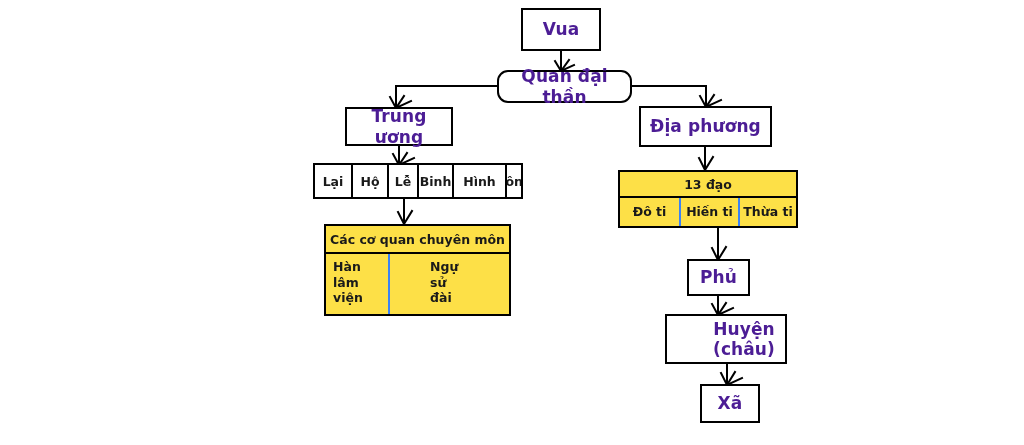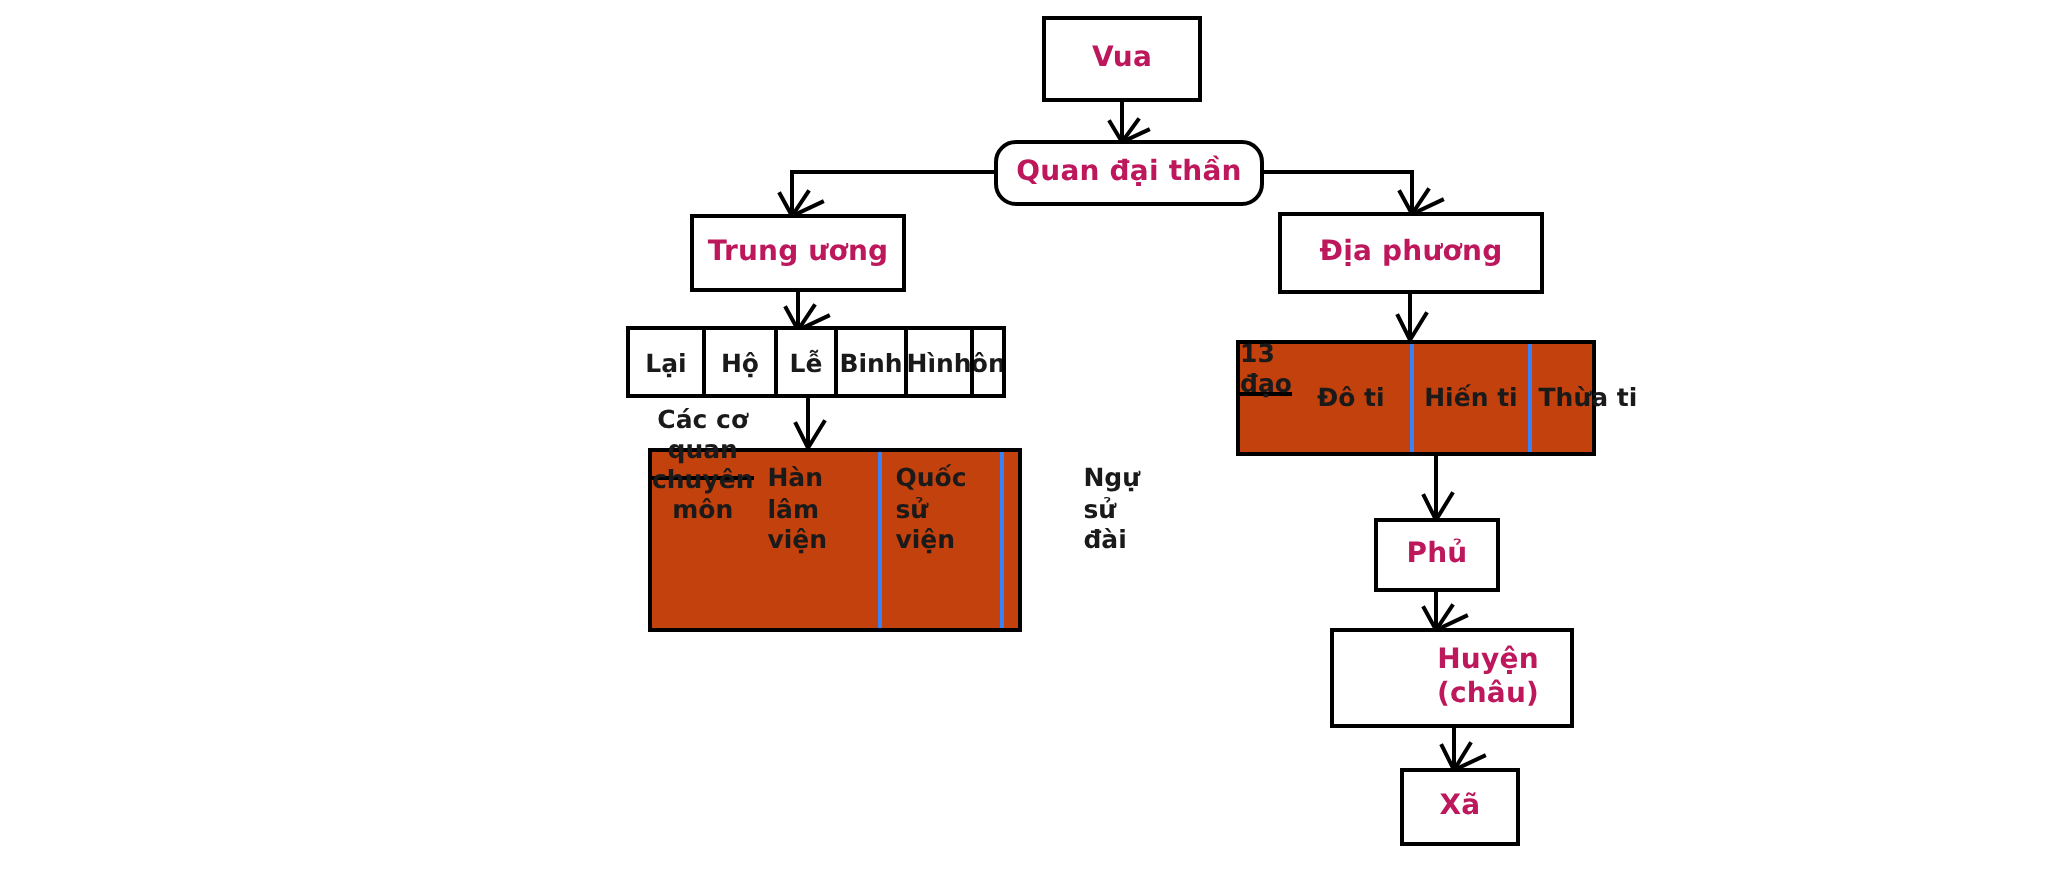--- a/index.html
+++ b/index.html
@@ -31,25 +31,25 @@
   
   .node {
     position: absolute;
     box-sizing: border-box;
     background: #ffffff;
     border: 2px solid #000000;
     display: flex;
     align-items: center;
     justify-content: center;
     text-align: center;
-    font-size: 14px;
+    font-size: 17px;
     font-weight: 600;
     line-height: 1.2;
     letter-spacing: 0.1px;
-    color: #be185d;
+    color: #4c1d95;
     z-index: 2;
   }
 
   
   .strip {
     position: absolute;
     display: flex;
     z-index: 2;
   }
   .strip .cell {
@@ -66,22 +66,23 @@
     overflow: hidden;
     white-space: nowrap;
   }
   .strip .cell:first-child { margin-left: 0; }
 
   
   .group {
     position: absolute;
     box-sizing: border-box;
     border: 2px solid #000000;
-    background: #c2410c;
-    display: flex;
+    background: #fde047;
+    display: flex;
+    flex-direction: column;
     z-index: 2;
   }
   .group .g-head {
     box-sizing: border-box;
     border-bottom: 2px solid #000000;
     display: flex;
     align-items: center;
     justify-content: center;
     font-size: 12.5px;
     font-weight: 600;
@@ -177,39 +178,36 @@
     </div>
     <div class="cell" style="width:38px;">
       <span>Hộ</span>
     </div>
     <div class="cell" style="width:32px;">
       <span>Lễ</span>
     </div>
     <div class="cell" style="width:37px;">
       <span>Binh</span>
     </div>
-    <div class="cell" style="width:35px;">
+    <div class="cell" style="width:55px;">
       <span>Hình</span>
     </div>
     <div class="cell" style="width:18px;">
       <span>Công</span>
     </div>
   </div>
 
   <div class="group" style="left:324px; top:224px; width:187px; height:92px;">
-    <div class="g-head" style="height:14px;text-align:center;">
+    <div class="g-head" style="height:28px;text-align:center;">
       <span>Các cơ quan chuyên môn</span>
     </div>
     <div class="g-body">
       <div class="g-col" style="width:62px;">
         <span>Hàn lâm viện</span>
       </div>
-      <div class="g-col" style="width:61px;">
-        <span>Quốc sử viện</span>
-      </div>
       <div class="g-col" style="width:64px;padding-left:40px;">
         <span>Ngự sử đài</span>
       </div>
     </div>
   </div>
 
   <div class="group centered" style="left:618px; top:170px; width:180px; height:58px;">
     <div class="g-head" style="height:26px;">
       <span>13 đạo</span>
     </div>

